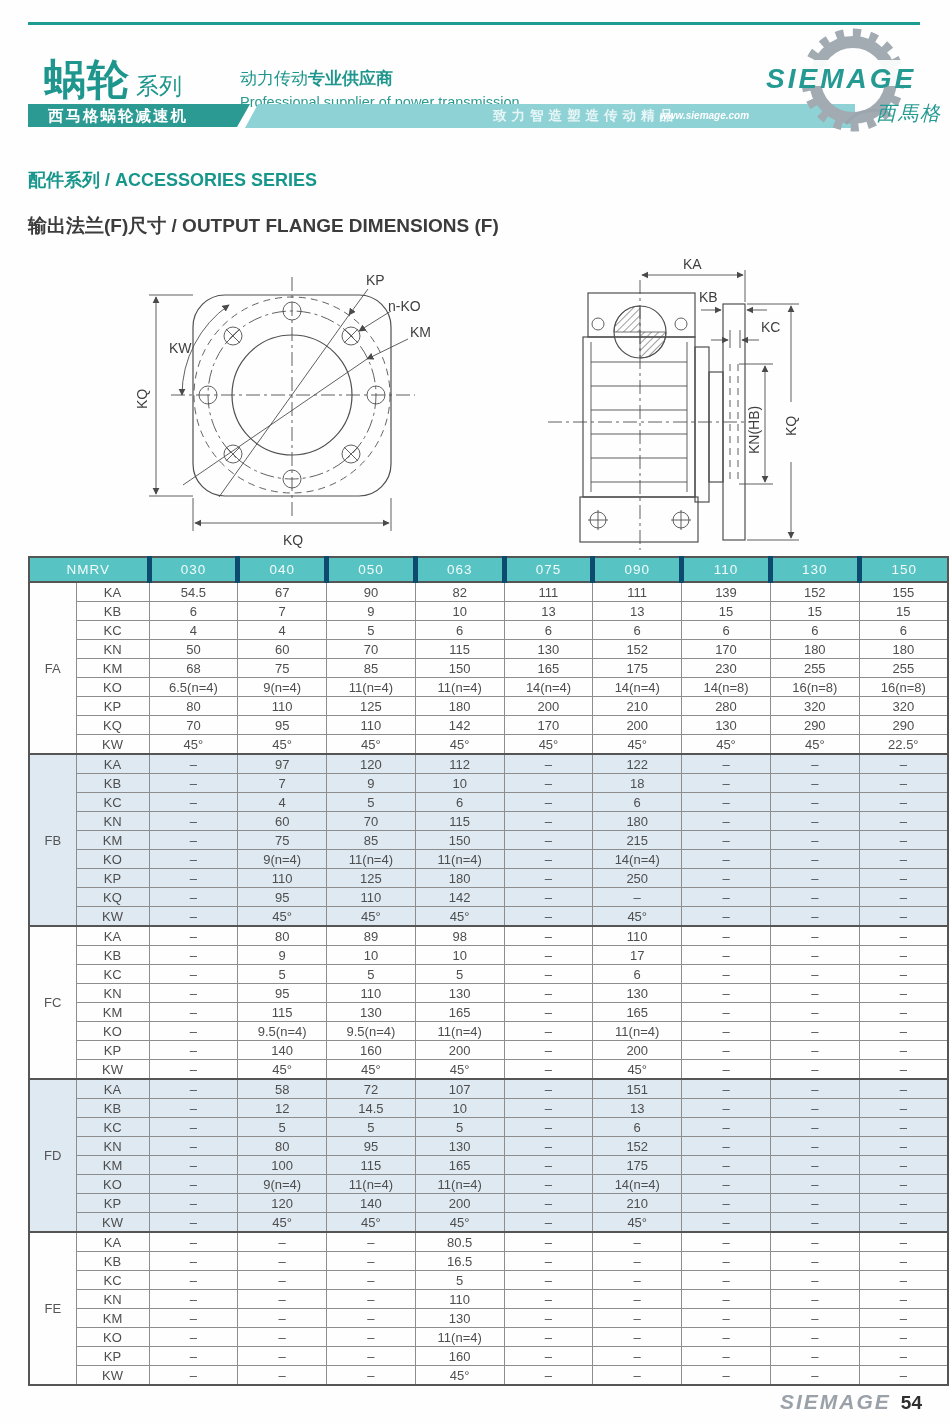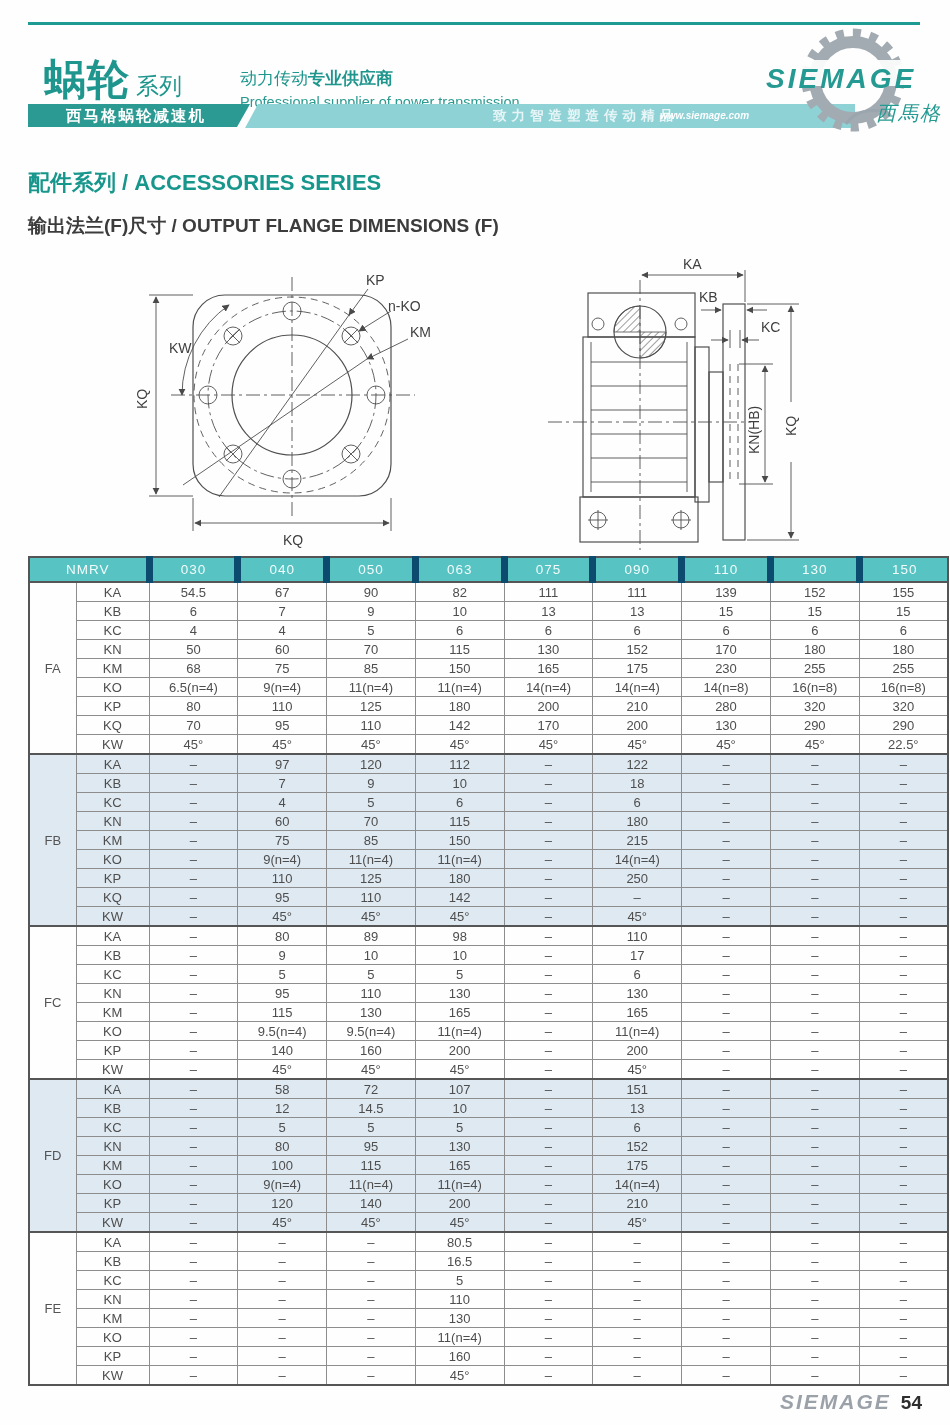--- a/index.html
+++ b/index.html
@@ -11,49 +11,49 @@
   .series-title{position:absolute;left:44px;top:52px;color:#1e968d;white-space:nowrap;}
   .series-zh{font-size:42px;font-weight:700;letter-spacing:1px;}
   .series-suffix{font-size:23px;font-weight:400;margin-left:6px;}
   .tagline{position:absolute;left:240px;top:52px;color:#1e968d;margin-top:15px;}
   .tagline-zh{font-size:17px;}
   .tagline-zh b{font-weight:700;}
   .tagline-en{font-size:14.5px;margin-top:4px;color:#2a9a90;}
   .band-dark{position:absolute;left:28px;top:104px;width:222px;height:23px;background:#2a9a92;
              clip-path:polygon(0 0,100% 0,calc(100% - 13px) 100%,0 100%);
              color:#fff;font-size:15.5px;font-weight:700;line-height:23px;
-             padding-left:38px;letter-spacing:2px;box-sizing:border-box;}
+             padding-left:20px;letter-spacing:2px;box-sizing:border-box;}
   .band-light{position:absolute;left:245px;top:104px;width:610px;height:24px;background:#8ed2d6;
               clip-path:polygon(13px 0,100% 0,100% 100%,0 100%);}
   .band-light .slogan{position:absolute;left:248px;top:0;line-height:23px;font-size:13.5px;
               font-weight:700;letter-spacing:5px;color:rgba(250,253,253,0.82);}
   .band-light .url{position:absolute;left:415px;top:0;line-height:23px;font-size:10px;
               font-weight:700;font-style:italic;color:#ffffff;}
   .logo{position:absolute;left:758px;top:28px;width:190px;height:105px;}
 
   
-  .sec-title{position:absolute;left:28px;top:168px;margin:0;font-size:22px;font-weight:700;color:#17968c;}
+  .sec-title{position:absolute;left:28px;top:168px;margin:0;font-size:18px;font-weight:700;color:#17968c;}
   .sec-sub{position:absolute;left:28px;top:213px;margin:0;font-size:19px;font-weight:700;color:#3c3c3c;}
 
   
   .diagram{position:absolute;}
   .diagram-front{left:123px;top:253px;}
   .diagram-side{left:533px;top:252px;}
   .ln{fill:none;stroke:#4f4f4f;stroke-width:1.2;}
   .thin{stroke-width:0.9;}
   .dashdot{stroke-dasharray:14 4 3 4;stroke-width:0.9;}
   .dashed{stroke-dasharray:7 5;stroke-width:0.9;}
   .dlabel{font-size:14px;fill:#3f3f3f;font-family:"Liberation Sans",sans-serif;}
 
   
   .dim-table{position:absolute;left:28px;top:556px;width:921px;border-collapse:collapse;
              table-layout:fixed;font-size:13px;color:#4e4e4e;border:2px solid #555;}
   .dim-table col.cg{width:47px;} .dim-table col.cl{width:73px;} .dim-table col.cd{width:auto;}
   .dim-table th{background:#58c3c3;color:#f2fbfb;font-weight:400;height:21px;
-                border-left:7px solid #0c4a6e;font-size:13.5px;letter-spacing:1px;}
+                border-left:5px solid #0c4a6e;font-size:13.5px;letter-spacing:1px;}
   .dim-table th:first-child{border-left:none;}
   .dim-table thead tr{border-bottom:2px solid #555;}
   .dim-table td{border:1px solid #8d8d8d;height:18px;text-align:center;padding:0;}
   .dim-table tr.gstart td{border-top:2px solid #555;}
   .dim-table tr.alt td{background:#dfe9f2;}
   .dim-table td.gcell{color:#555;}
 
   
   .pfooter{position:absolute;top:1390px;right:28px;white-space:nowrap;}
   .f-brand{font-size:21px;font-weight:700;font-style:italic;color:#9ba1a8;letter-spacing:2px;}

